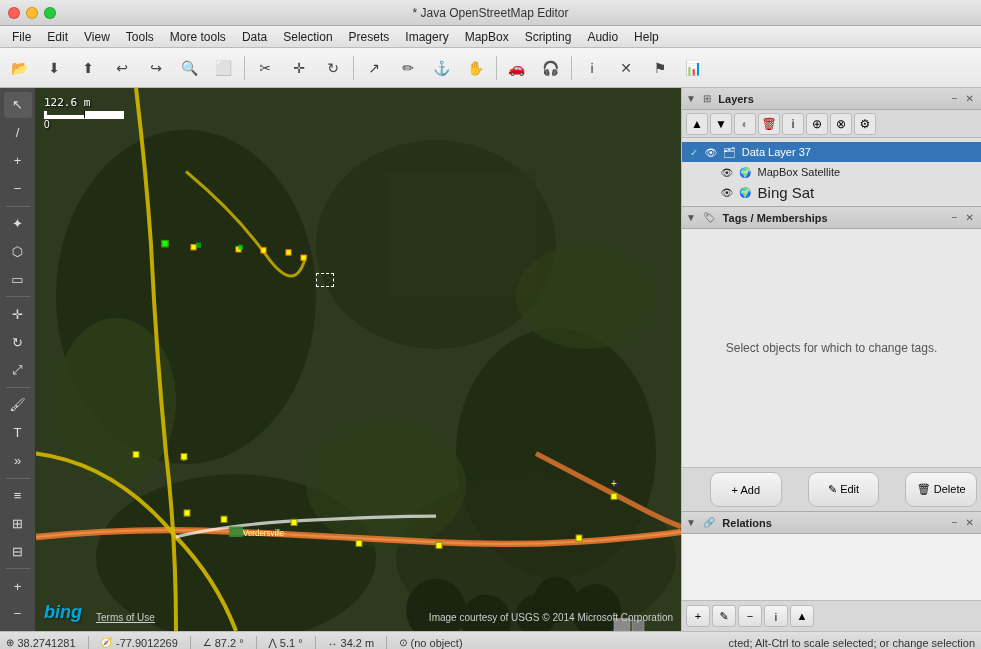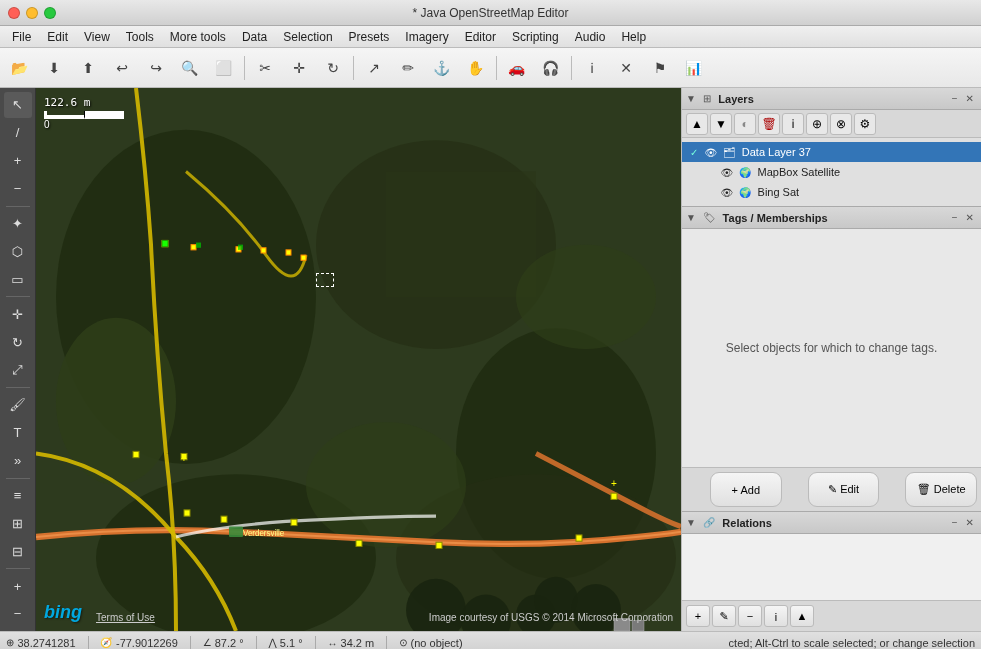--- a/index.html
+++ b/index.html
@@ -344,21 +344,21 @@
 <div id="menubar">
     <div class="menu-item">File</div>
     <div class="menu-item">Edit</div>
     <div class="menu-item">View</div>
     <div class="menu-item">Tools</div>
     <div class="menu-item">More tools</div>
     <div class="menu-item">Data</div>
     <div class="menu-item">Selection</div>
     <div class="menu-item">Presets</div>
     <div class="menu-item">Imagery</div>
-    <div class="menu-item">Editor</div>
+    <div class="menu-item">MapBox</div>
     <div class="menu-item">Scripting</div>
     <div class="menu-item">Audio</div>
     <div class="menu-item">Help</div>
   </div>
 
 <div id="toolbar">
 <div class="toolbar-btn">📂</div>
     <div class="toolbar-btn">⬇</div>
     <div class="toolbar-btn">⬆</div>
     <div class="toolbar-btn">↩</div>
@@ -538,21 +538,21 @@
           <div class="layer-item" style="padding-left: 24px;">
             <span style="font-size:10px;color:transparent;">✓</span>
         <span style="font-size:10px;">👁</span>
         <span style="font-size:10px;">🌍</span>
         <span style="font-size:11px;">MapBox Satellite</span>
           </div>
           <div class="layer-item" style="padding-left: 24px;">
             <span style="font-size:10px;color:transparent;">✓</span>
         <span style="font-size:10px;">👁</span>
         <span style="font-size:10px;">🌍</span>
-        <span style="font-size:11px;">Bing Sat</span>
+        <span style="font-size:15px;">Bing Sat</span>
           </div>
         </div>
     </div>
 
     <div id="tags-panel">
       <div class="panel-header">
         <span class="panel-toggle">▼</span>
         <span class="panel-icon">🏷</span>
         <span class="panel-title">Tags / Memberships</span>
         <div class="panel-icons">

